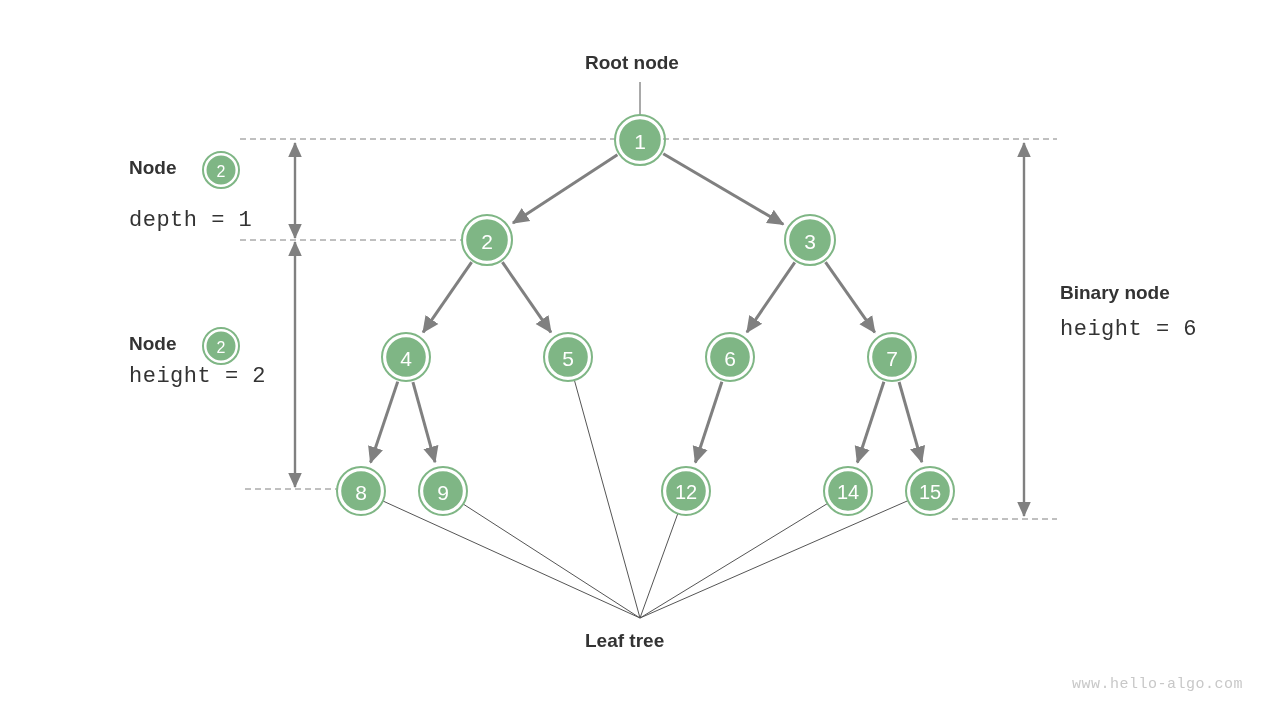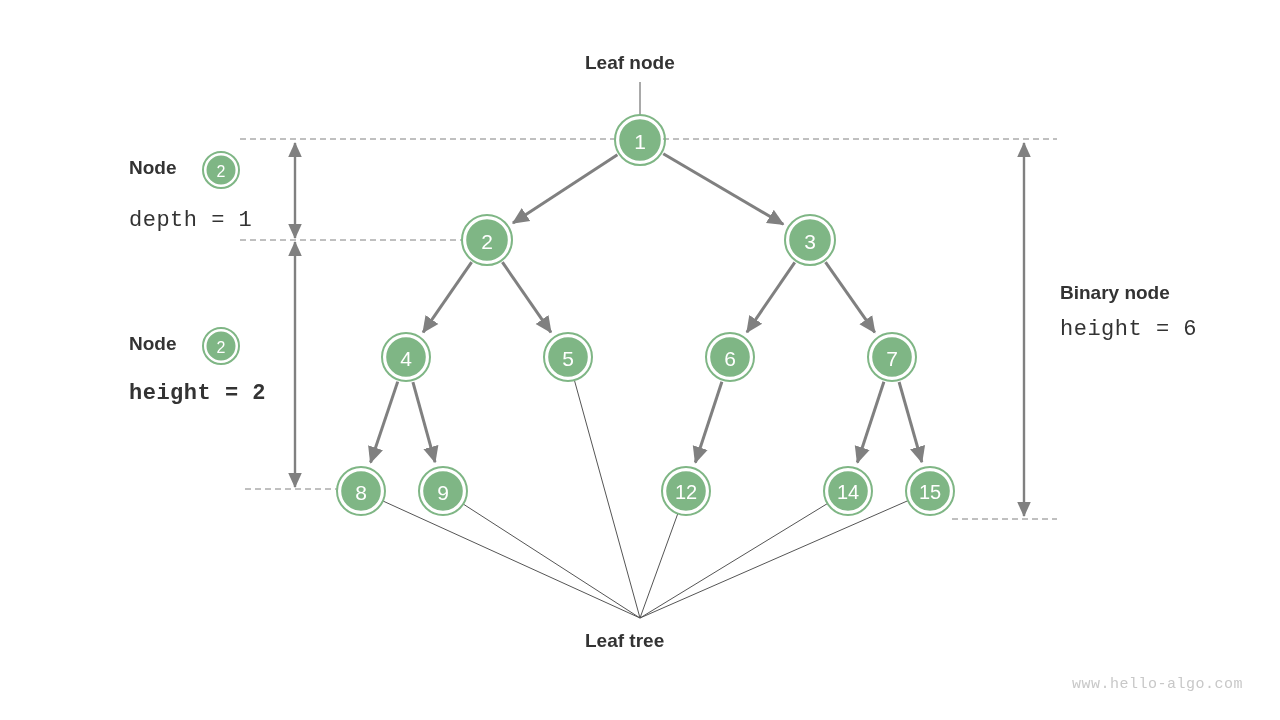--- a/index.html
+++ b/index.html
@@ -177,28 +177,28 @@
           <text x="221" y="171" class="node-num" font-size="16">2</text>
         </g>
         <g>
           <circle cx="221" cy="346" r="18" fill="none" stroke="#7fb685" stroke-width="2"></circle>
           <circle cx="221" cy="346" r="15.4" fill="#7fb685" stroke="#ffffff" stroke-width="1.8"></circle>
           <text x="221" y="347" class="node-num" font-size="16">2</text>
         </g>
       </g>
   </svg>
 
-  <div class="lbl-bold" id="root-label" style="left:585px; top:52px;">Leaf node</div>
+  <div class="lbl-bold" id="root-label" style="left:585px; top:52px;">Root node</div>
 
   <div class="lbl-bold" id="leaf-label" style="left:585px; top:630px;">Leaf tree</div>
 
   <div class="lbl-bold" style="left:129px; top:157px;">Node</div>
   <div class="lbl-mono" style="left:129px; top:208px;">depth = 1</div>
 
   <div class="lbl-bold" style="left:129px; top:333px;">Node</div>
-  <div class="lbl-mono" style="left:129px; top:381px;font-weight:bold;">height = 2</div>
+  <div class="lbl-mono" style="left:129px; top:364px;">height = 2</div>
 
   <div class="lbl-bold" style="left:1060px; top:282px;">Binary node</div>
   <div class="lbl-mono" style="left:1060px; top:317px;">height = 6</div>
 
   <div class="watermark" style="left:1072px; top:676px;">www.hello-algo.com</div>
 
 </div>
 
 </body></html>

